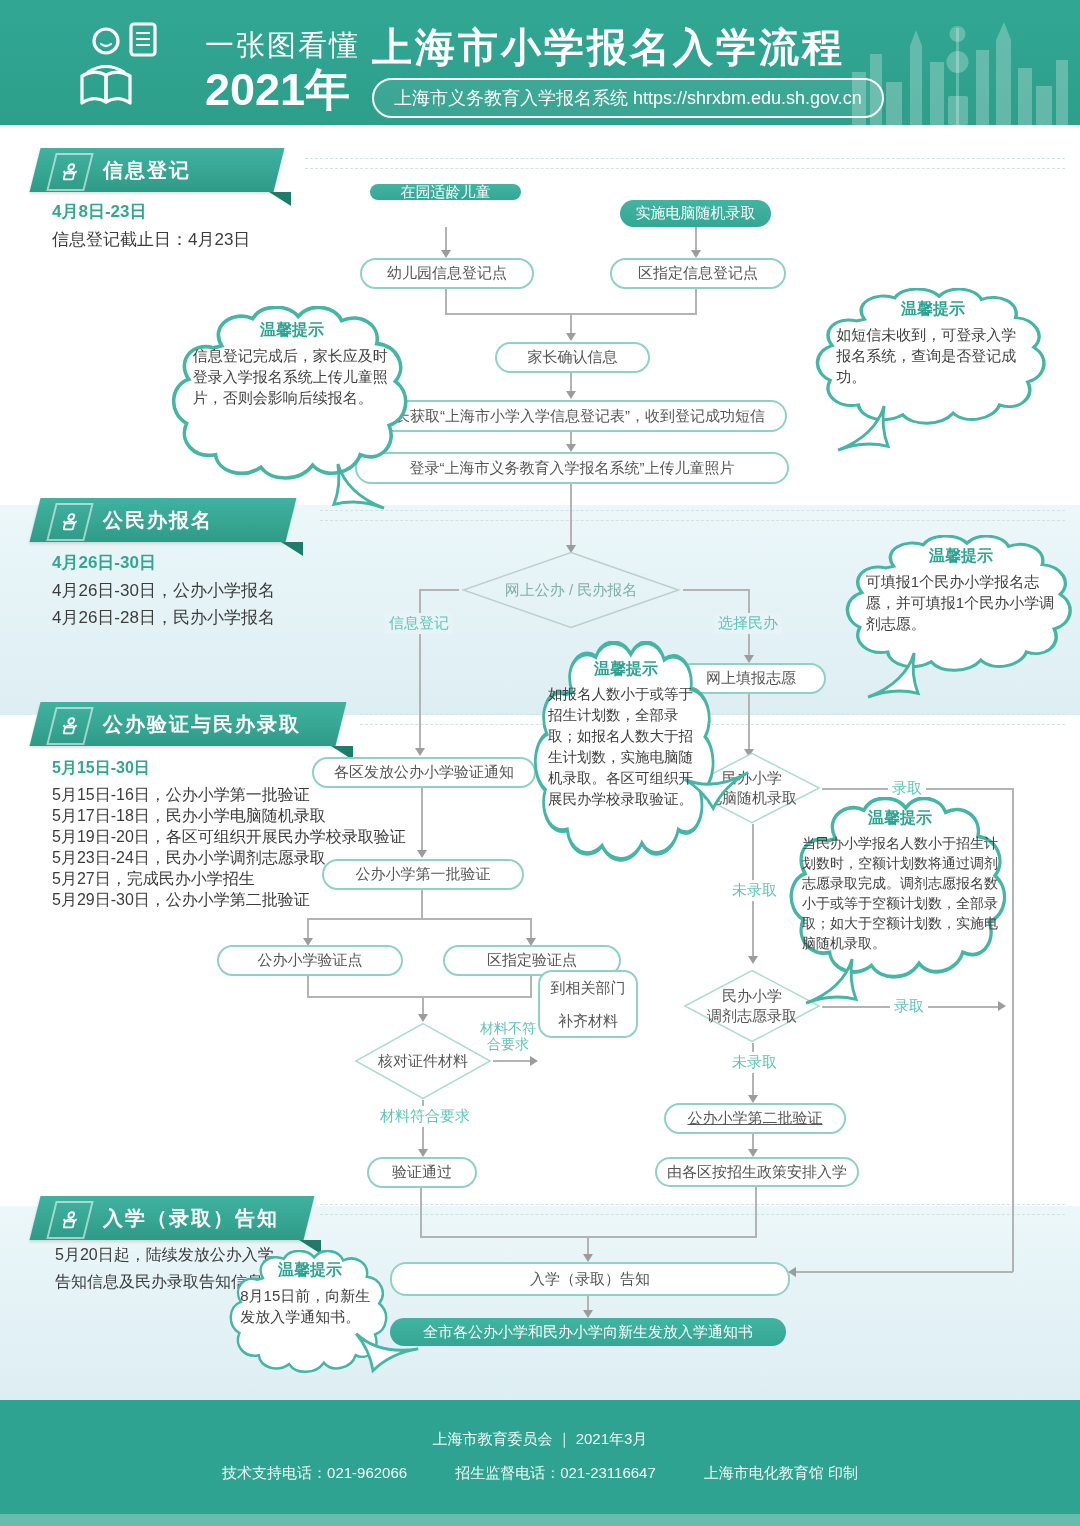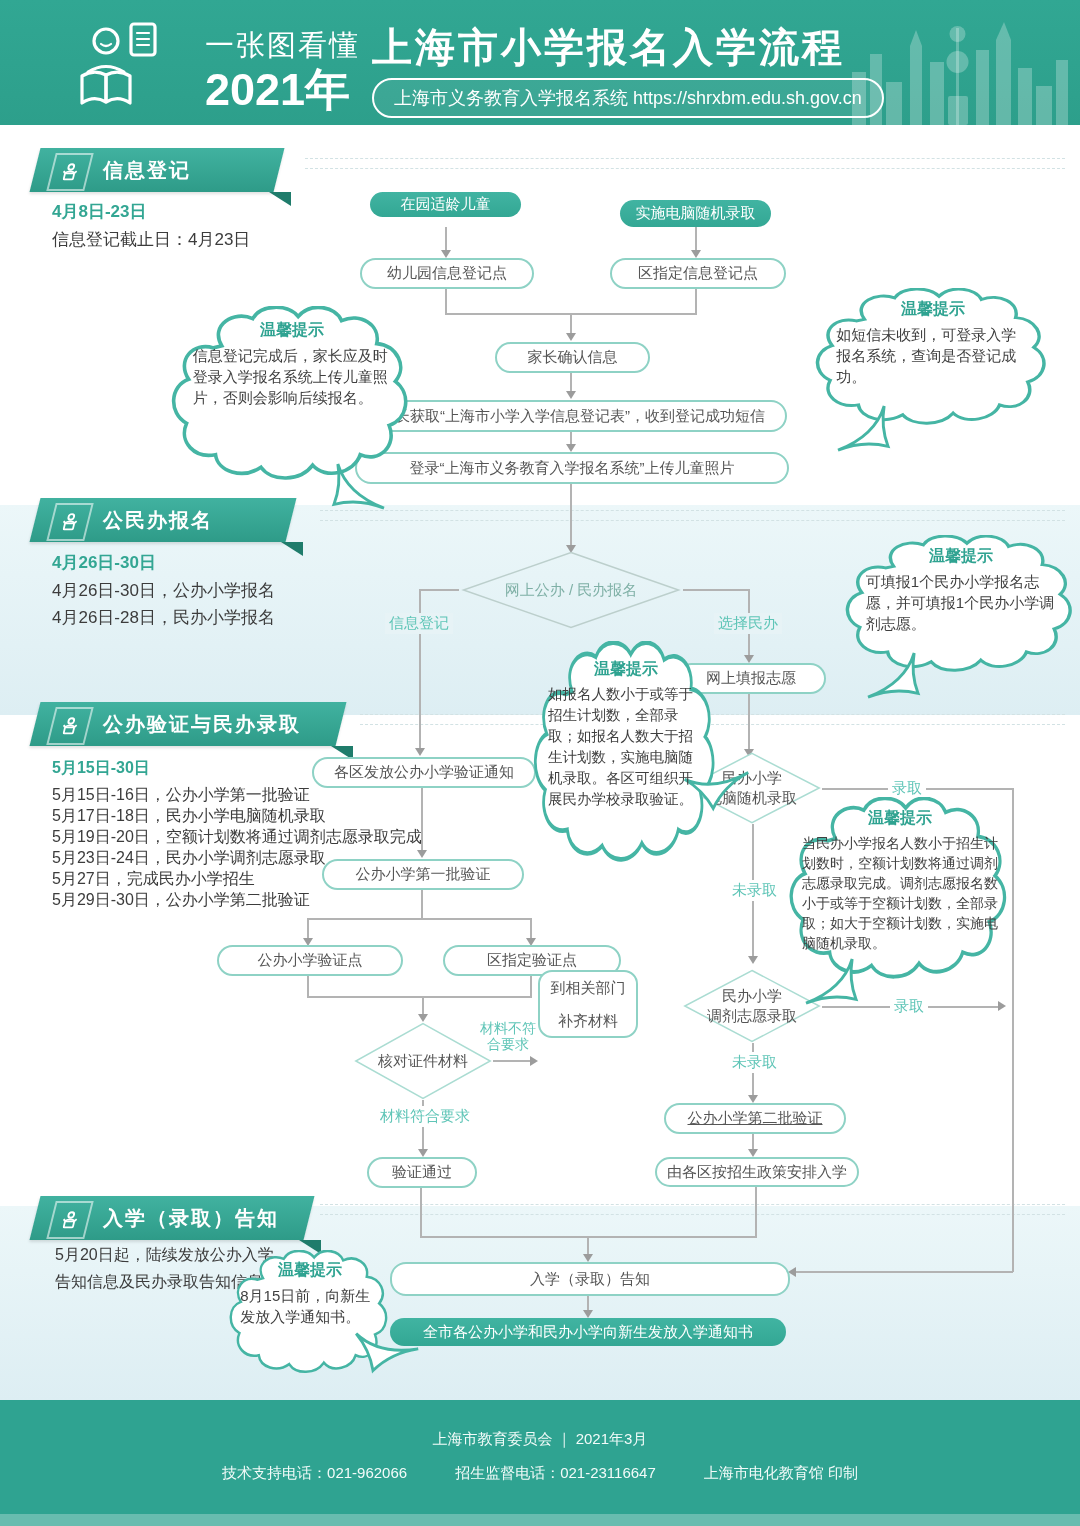--- a/index.html
+++ b/index.html
@@ -170,21 +170,21 @@
   <div class="dline" style="left:52px;top:228px;">信息登记截止日：4月23日</div>
 
   <div class="dteal" style="left:52px;top:551px;">4月26日-30日</div>
   <div class="dline" style="left:52px;top:579px;">4月26日-30日，公办小学报名</div>
   <div class="dline" style="left:52px;top:606px;">4月26日-28日，民办小学报名</div>
 
   <div class="dteal" style="left:52px;top:758px;font-size:16px;">5月15日-30日</div>
   <div class="dlist" style="left:52px;top:784px;">
     <div>5月15日-16日，公办小学第一批验证</div>
     <div>5月17日-18日，民办小学电脑随机录取</div>
-    <div>5月19日-20日，空额计划数将通过调剂志愿录取完成</div>
+    <div>5月19日-20日，各区可组织开展民办学校录取验证</div>
     <div>5月23日-24日，民办小学调剂志愿录取</div>
     <div>5月27日，完成民办小学招生</div>
     <div>5月29日-30日，公办小学第二批验证</div>
   </div>
 
   <div class="dline" style="left:55px;top:1245px;font-size:16px;">5月20日起，陆续发放公办入学</div>
   <div class="dline" style="left:55px;top:1272px;font-size:16px;">告知信息及民办录取告知信息</div>
 
   <div class="vl" style="left:445px;top:227px;height:24px;"></div>
     <div class="ad" style="left:441px;top:250px;"></div>
@@ -256,21 +256,21 @@
   <div class="blab bgw" style="left:888px;top:778px;">录取</div>
   <div class="blab bgw" style="left:728px;top:880px;">未录取</div>
   <div class="blab bgw" style="left:890px;top:996px;">录取</div>
   <div class="blab bgw" style="left:728px;top:1052px;">未录取</div>
   <div class="blab bgw" style="left:468px;top:1020px;width:80px;text-align:center;font-size:14px;line-height:16px;padding:0;">
     <div>材料不符</div>
     <div>合要求</div>
   </div>
   <div class="blab bgw" style="left:376px;top:1106px;">材料符合要求</div>
 
-  <div class="pt" style="left:370px;top:192px;width:151px;height:25px;">在园适龄儿童</div>
+  <div class="pt" style="left:370px;top:184px;width:151px;height:16px;">在园适龄儿童</div>
   <div class="pt" style="left:620px;top:200px;width:151px;height:27px;">实施电脑随机录取</div>
   <div class="pw" style="left:360px;top:258px;width:170px;height:27px;">幼儿园信息登记点</div>
   <div class="pw" style="left:610px;top:258px;width:172px;height:27px;">区指定信息登记点</div>
   <div class="pw" style="left:495px;top:342px;width:151px;height:27px;">家长确认信息</div>
   <div class="pw" style="left:358px;top:400px;width:425px;height:28px;">家长获取“上海市小学入学信息登记表”，收到登记成功短信</div>
   <div class="pw" style="left:355px;top:452px;width:430px;height:28px;">登录“上海市义务教育入学报名系统”上传儿童照片</div>
 
   <div class="diamond" style="left:459px;top:551px;width:224px;height:78px;">
     <svg viewBox="0 0 100 100" preserveAspectRatio="none">
         <polygon points="50,2 98,50 50,98 2,50" fill="none" stroke="#bccfcc" stroke-width="1.5" vector-effect="non-scaling-stroke"></polygon>

